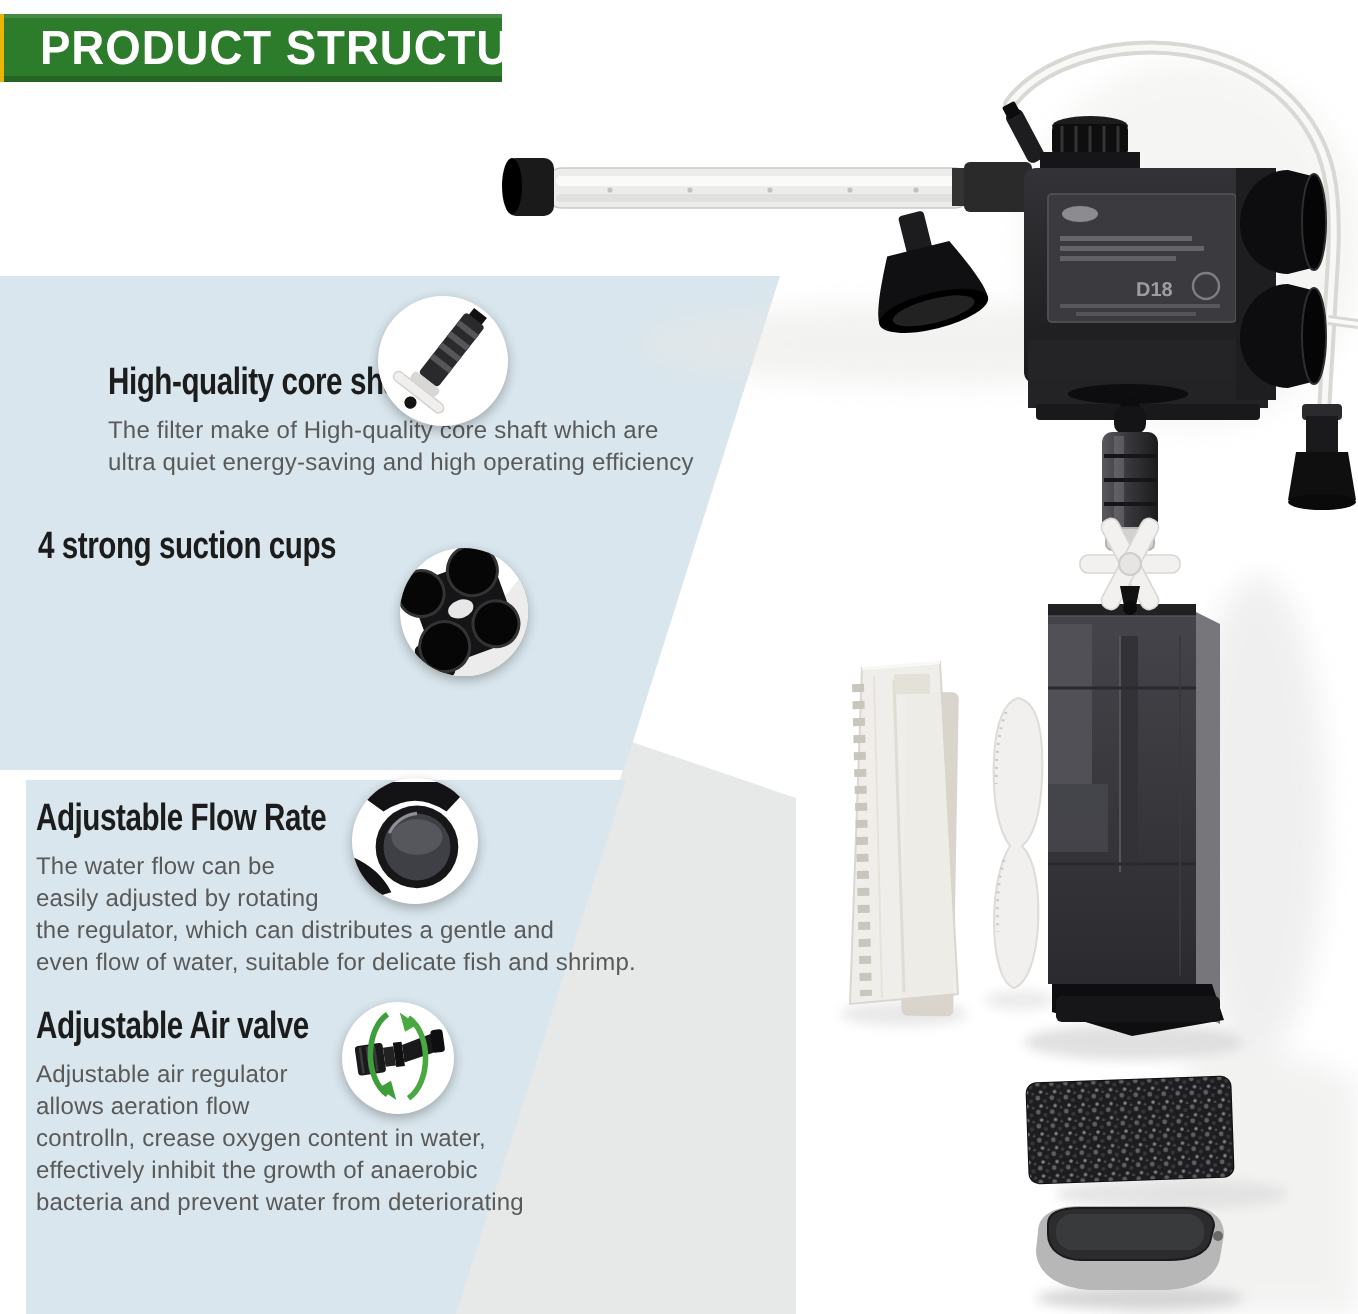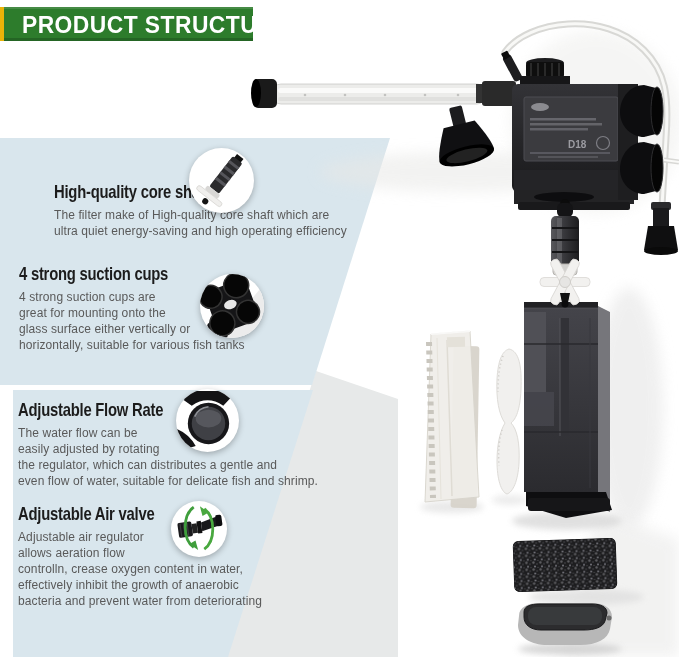--- a/index.html
+++ b/index.html
@@ -5,21 +5,21 @@
   html,body{margin:0;padding:0;background:#fff;}
   #stage{position:relative;width:679px;height:657px;overflow:hidden;background:#fff;
          font-family:"Liberation Sans","DejaVu Sans",sans-serif;}
   .layer{position:absolute;inset:0;pointer-events:none;}
   
   #panel-gray{background:#e7e9e9;clip-path:polygon(316px 371px,398px 399px,398px 657px,222px 657px);}
   #panel-blue-top{background:#d9e6ed;clip-path:polygon(0px 138px,390px 138px,312px 385px,0px 385px);}
   #panel-blue-bottom{background:#d9e6ed;clip-path:polygon(13px 390px,313px 390px,228px 657px,13px 657px);}
   
   #banner{position:absolute;left:0;top:7px;width:249px;height:34px;background:#2d7c2c;
-          border-left:4px solid #eab308;box-shadow:inset 0 -3px 0 rgba(0,0,0,.18), inset 0 2px 0 rgba(255,255,255,.12);}
+          border-left:2px solid #eab308;box-shadow:inset 0 -3px 0 rgba(0,0,0,.18), inset 0 2px 0 rgba(255,255,255,.12);}
   #banner .txt{position:absolute;left:18px;top:4px;color:#fff;font-weight:bold;font-size:24px;
           letter-spacing:.5px;transform:scaleX(.95);transform-origin:left;white-space:nowrap;}
   
   .feature{position:absolute;width:372px;}
   .feature h3{margin:0;font-size:19px;font-weight:bold;color:#1c1c1c;letter-spacing:-.3px;
           transform:scaleX(.78);transform-origin:left;white-space:nowrap;}
   .feature .body{margin-top:5px;font-size:12px;line-height:15.9px;color:#595959;
           letter-spacing:.1px;white-space:pre-line;}
   #f1{left:18px;top:181px;margin-left:36px;}
   #f2{left:19px;top:263px;}
@@ -226,24 +226,20 @@
     <span class="txt">PRODUCT STRUCTURE</span>
   </div>
 
   <div class="feature" id="f1">
     <h3>High-quality core shaft</h3>
     <div class="body">The filter make of High-quality core shaft which are
 ultra quiet energy-saving and high operating efficiency</div>
   </div>
   <div class="feature" id="f2">
     <h3>4 strong suction cups</h3>
-    <div class="body">4 strong suction cups are
-great for mounting onto the
-glass surface either vertically or
-horizontally, suitable for various fish tanks</div>
   </div>
   <div class="feature" id="f3">
     <h3>Adjustable Flow Rate</h3>
     <div class="body">The water flow can be
 easily adjusted by rotating
 the regulator, which can distributes a gentle and
 even flow of water, suitable for delicate fish and shrimp.</div>
   </div>
   <div class="feature" id="f4">
     <h3>Adjustable Air valve</h3>

